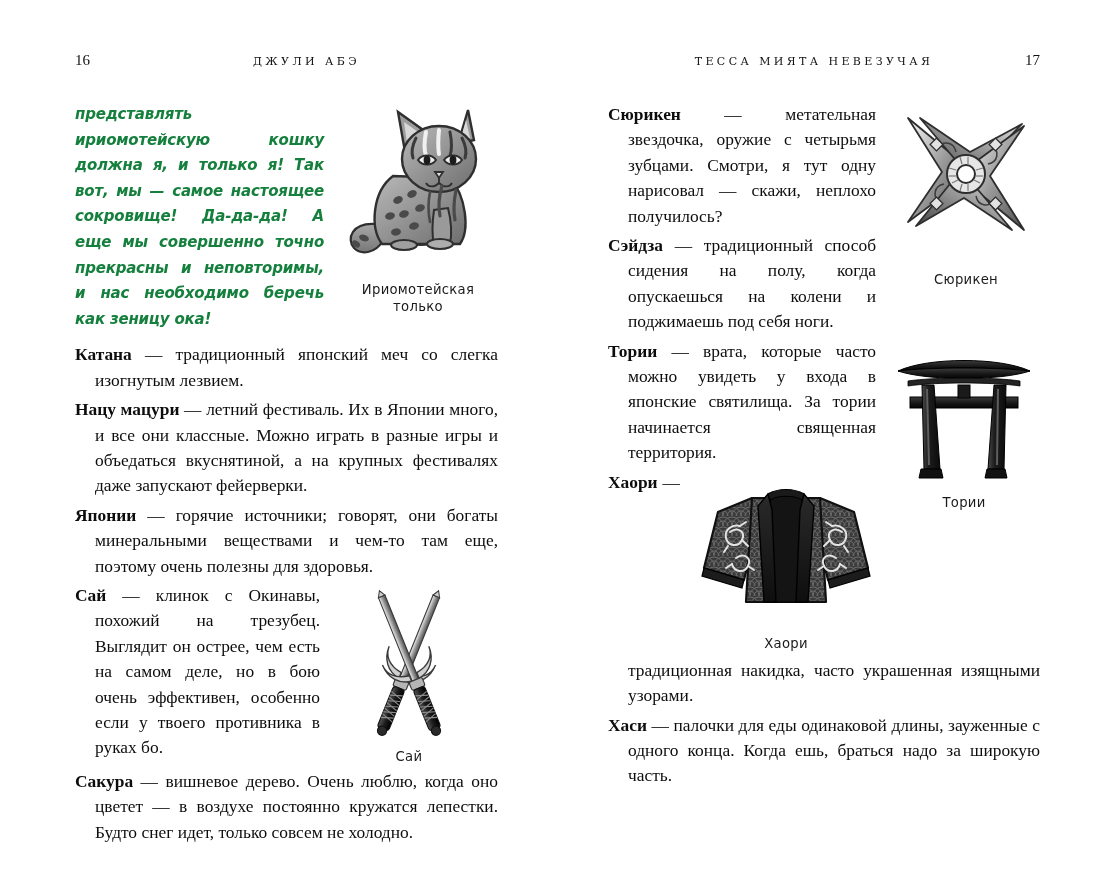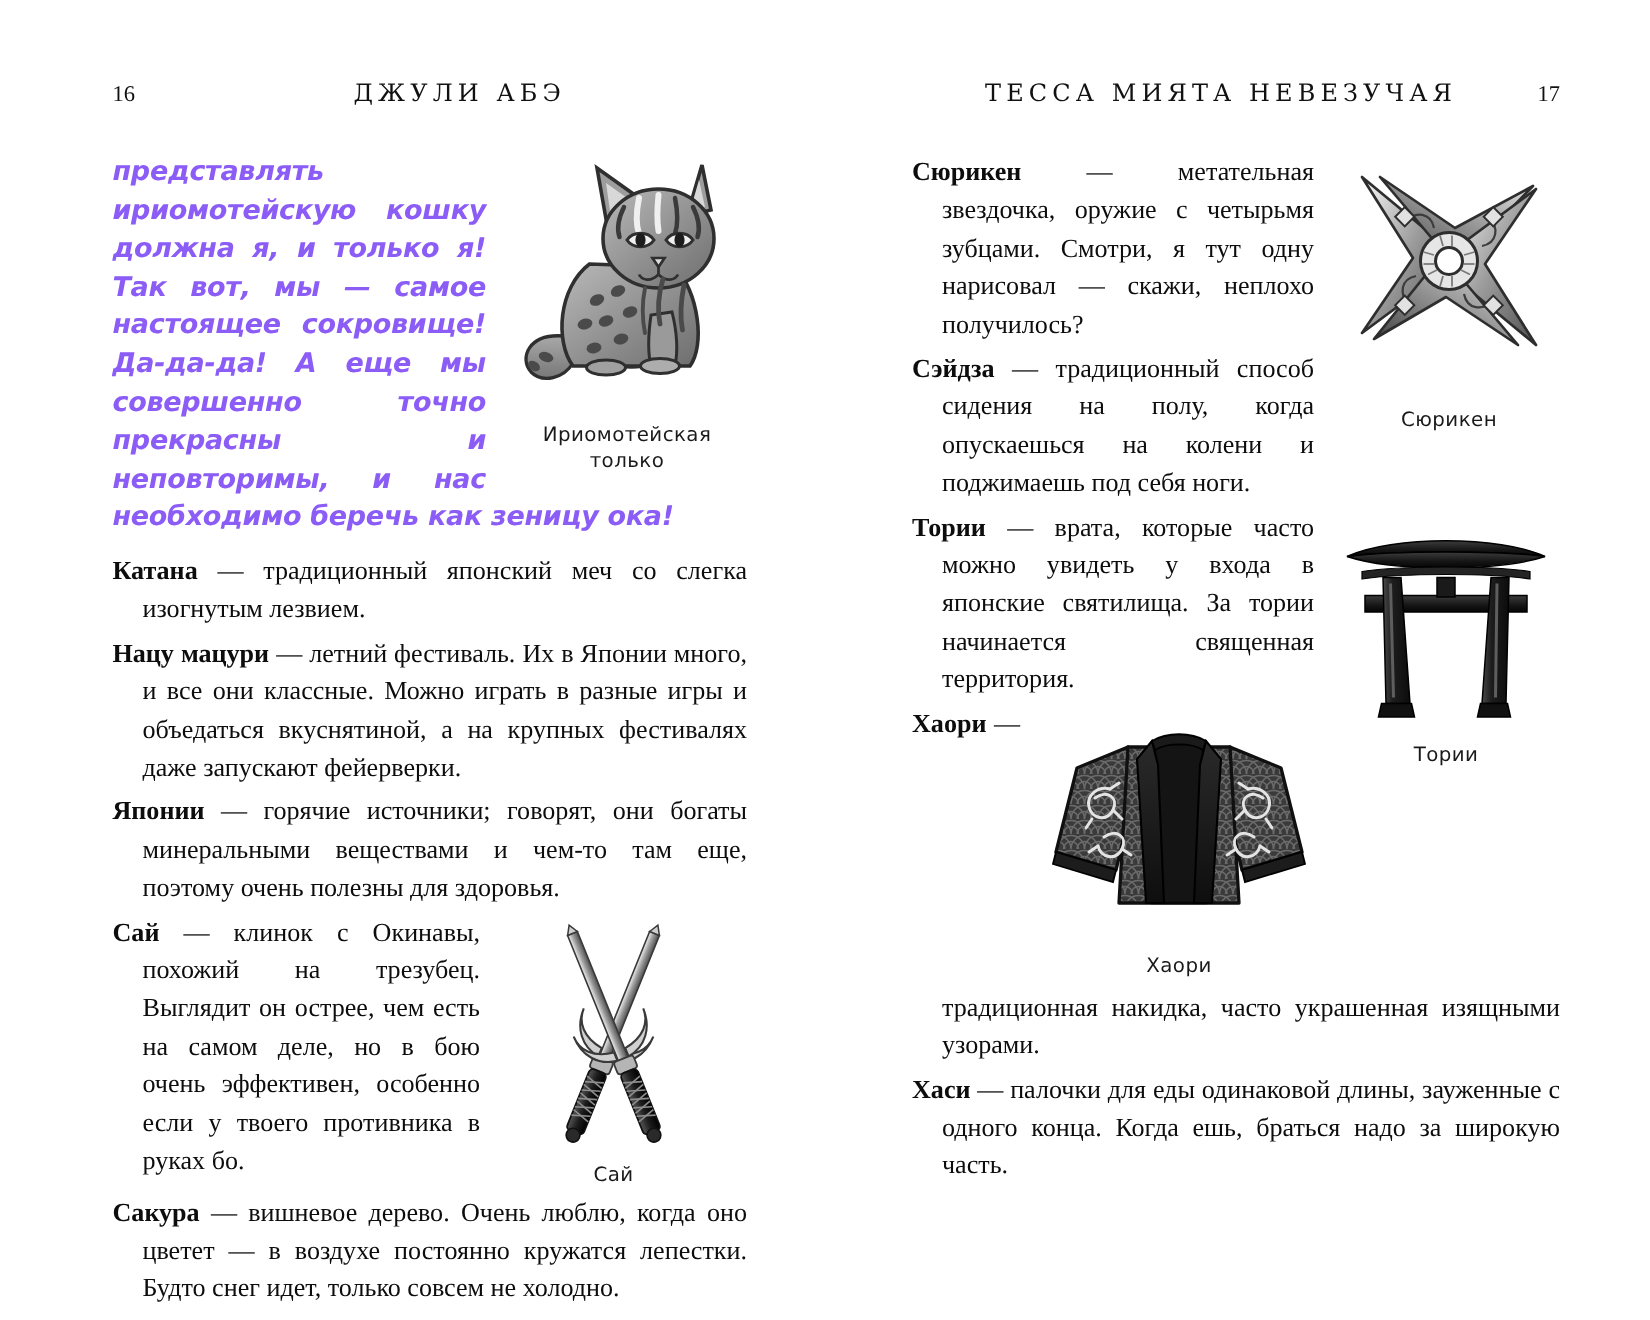--- a/index.html
+++ b/index.html
@@ -48,21 +48,21 @@
     font-size: 15px;
     letter-spacing: 0;
     color: #111;
     width: 40px;
     flex: none;
   }
   .runhead .title {
     flex: 1;
     text-align: center;
     letter-spacing: 3.4px;
-    font-size: 16px;
+    font-size: 11px;
     font-weight: 400;
     color: #111;
     white-space: nowrap;
   }
   .runhead-left .folio  { text-align: left; }
   .runhead-right .folio { text-align: right; order: 2; width: 46px; }
   .runhead-right .title { order: 1; padding-left: 26px; }
 
   
   .col { margin-top: 16px; }
@@ -73,28 +73,28 @@
     line-height: 25.4px;
     text-align: justify;
     text-indent: -20px;
     padding-left: 20px;
     hyphens: manual;
   }
   p.entry .term { font-weight: bold; }
 
   p.hand {
     margin: 0 0 10px 0;
-    font-size: 18px;
+    font-size: 15px;
     line-height: 25.6px;
     font-family: "DejaVu Sans", sans-serif;
     font-style: italic;
     font-weight: 600;
     letter-spacing: -0.2px;
     text-align: justify;
-    color: #8b5cf6;
+    color: #15803d;
   }
 
   
   .fig {
     text-align: center;
   }
   .fig .cap {
     font-family: "DejaVu Sans", sans-serif;
     font-size: 13.2px;
     line-height: 17px;

